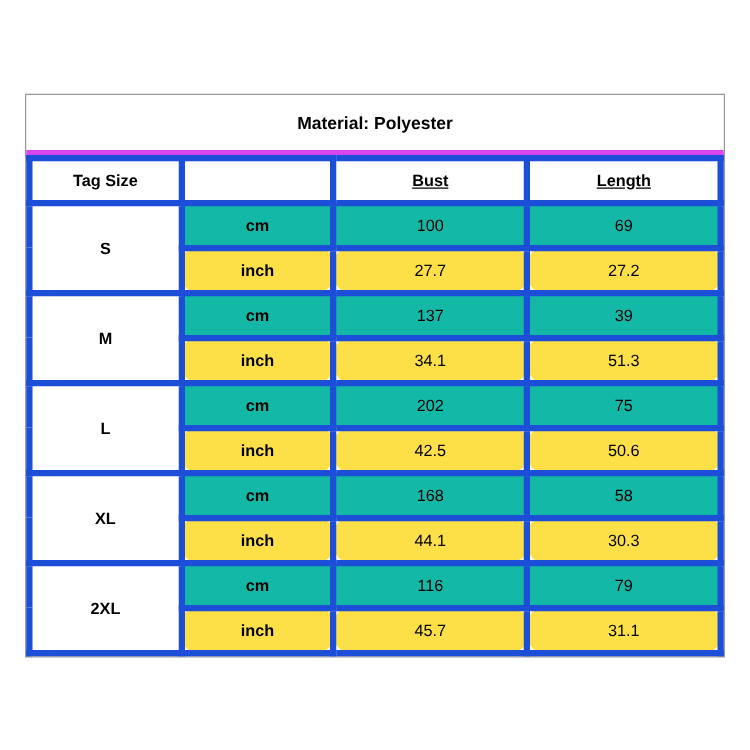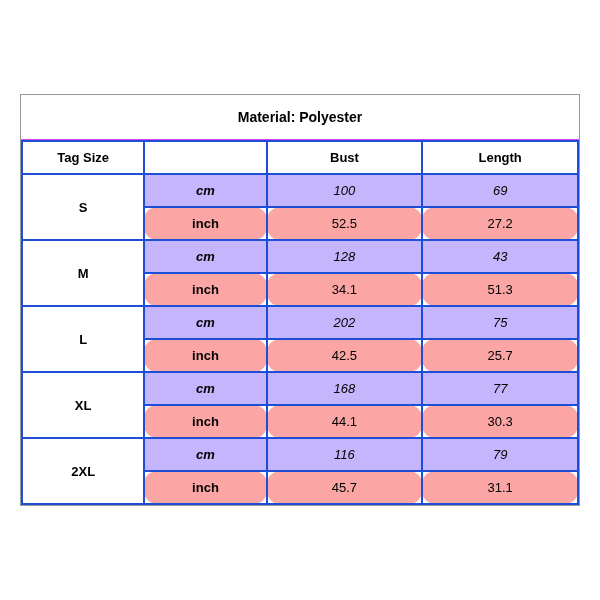--- a/index.html
+++ b/index.html
@@ -22,68 +22,68 @@
     .container {
       width: 560px;
       border: 1px solid #999;
     }
 
     .title-row {
       text-align: center;
       padding: 14px 10px;
       font-weight: bold;
       font-size: 14px;
-      border-bottom: 1px solid #d946ef;
+      border-bottom: 4px solid #d946ef;
     }
 
     table {
       width: 100%;
       border-collapse: collapse;
     }
 
     th, td {
-      border: 2px solid #1d4ed8;
+      border: 5px solid #1d4ed8;
       text-align: center;
       padding: 8px 18px;
     }
 
     th {
       font-weight: bold;
       background: #fff;
     }
 
     .tag-size-header {
       width: 22%;
     }
 
     .unit-col {
       width: 22%;
     }
 
     .bust-col, .length-col {
       width: 28%;
+      text-decoration: underline;
     }
 
     .row-tag {
       font-weight: bold;
       vertical-align: middle;
     }
 
     .unit-cell {
       font-weight: bold;
     }
 
     .shaded {
-      background-color: #fca5a5;
+      background-color: #fde047;
       border-radius: 13px;
     }
 
     .normal-bg {
-      background-color: #c4b5fd;
-      font-style: italic;
+      background-color: #14b8a6;
     }
 
     .header-row th {
       font-weight: bold;
     }
   </style>
 </head>
 <body>
 
 <div class="container">
@@ -99,50 +99,50 @@
     </thead>
     <tbody id="table-body">
     <tr>
           <td rowspan="2" class="row-tag">S</td>
           <td class="unit-cell normal-bg">cm</td>
           <td class="normal-bg">100</td>
           <td class="normal-bg">69</td>
         </tr>
         <tr>
           <td class="unit-cell shaded">inch</td>
-          <td class="shaded">52.5</td>
+          <td class="shaded">27.7</td>
           <td class="shaded">27.2</td>
         </tr>
         <tr>
           <td rowspan="2" class="row-tag">M</td>
           <td class="unit-cell normal-bg">cm</td>
-          <td class="normal-bg">128</td>
-          <td class="normal-bg">43</td>
+          <td class="normal-bg">137</td>
+          <td class="normal-bg">39</td>
         </tr>
         <tr>
           <td class="unit-cell shaded">inch</td>
           <td class="shaded">34.1</td>
           <td class="shaded">51.3</td>
         </tr>
         <tr>
           <td rowspan="2" class="row-tag">L</td>
           <td class="unit-cell normal-bg">cm</td>
           <td class="normal-bg">202</td>
           <td class="normal-bg">75</td>
         </tr>
         <tr>
           <td class="unit-cell shaded">inch</td>
           <td class="shaded">42.5</td>
-          <td class="shaded">25.7</td>
+          <td class="shaded">50.6</td>
         </tr>
         <tr>
           <td rowspan="2" class="row-tag">XL</td>
           <td class="unit-cell normal-bg">cm</td>
           <td class="normal-bg">168</td>
-          <td class="normal-bg">77</td>
+          <td class="normal-bg">58</td>
         </tr>
         <tr>
           <td class="unit-cell shaded">inch</td>
           <td class="shaded">44.1</td>
           <td class="shaded">30.3</td>
         </tr>
         <tr>
           <td rowspan="2" class="row-tag">2XL</td>
           <td class="unit-cell normal-bg">cm</td>
           <td class="normal-bg">116</td>

